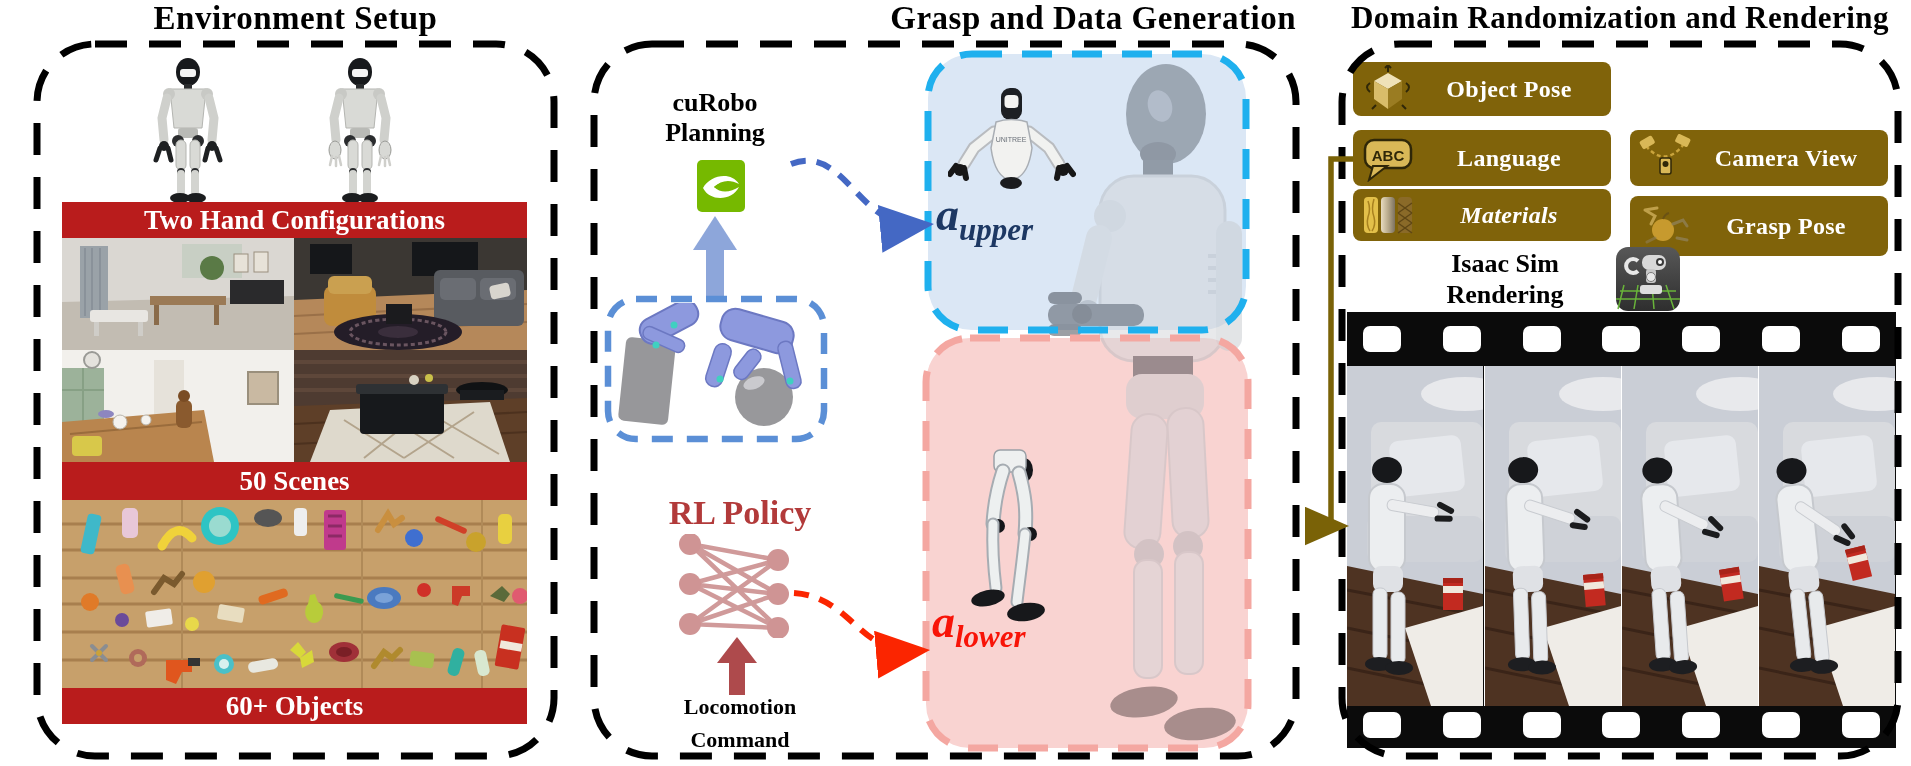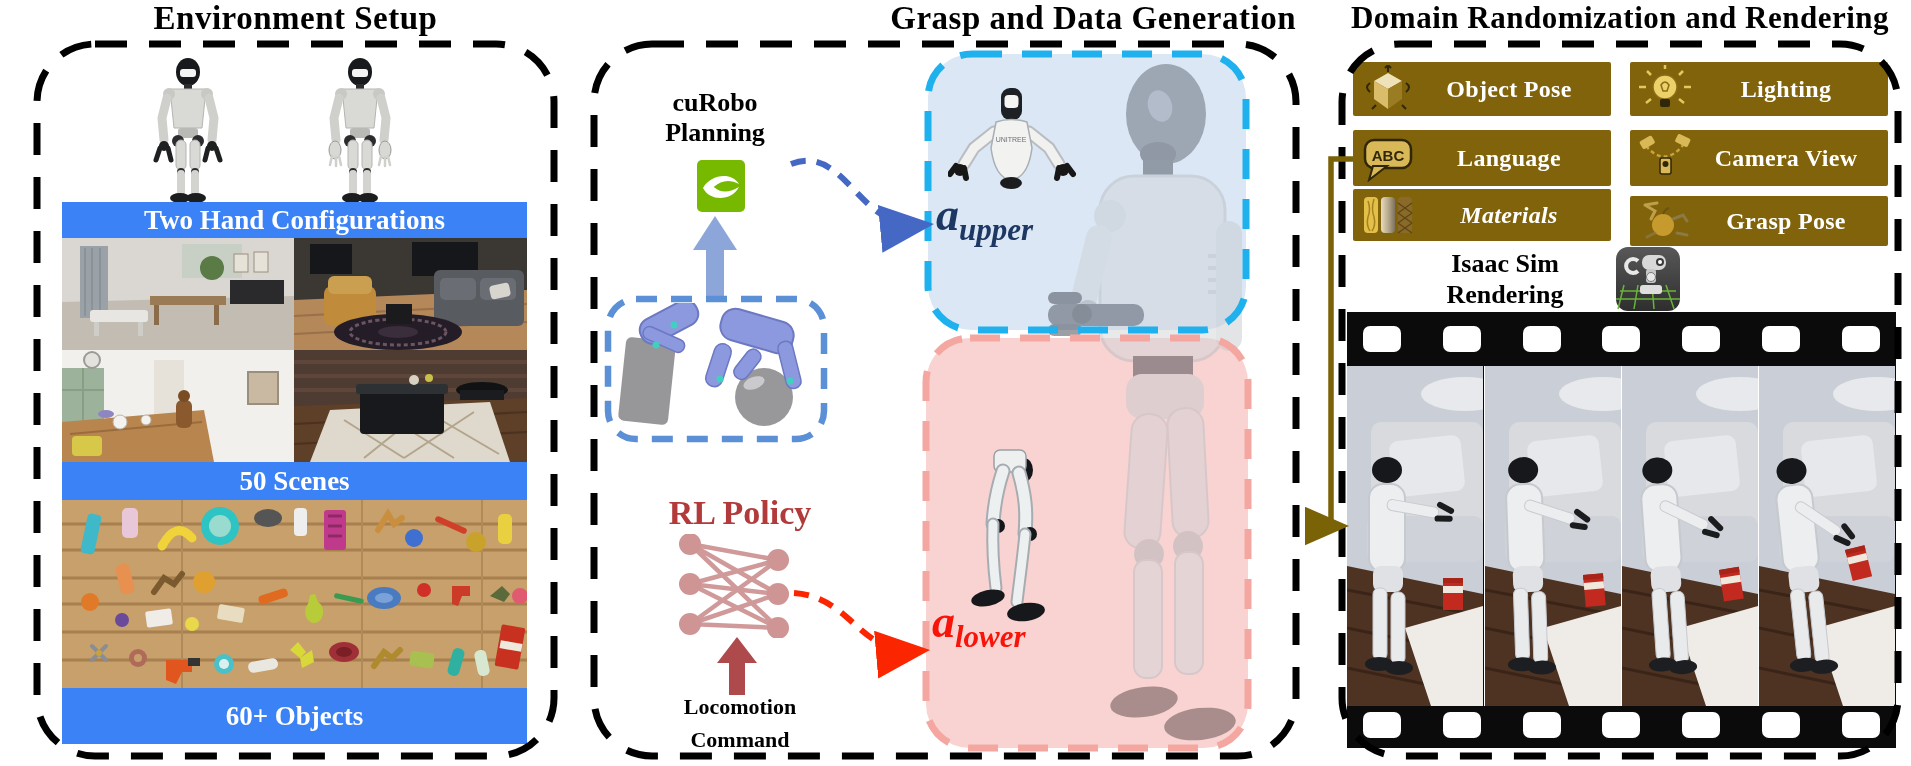--- a/index.html
+++ b/index.html
@@ -1,29 +1,29 @@
 <!DOCTYPE html>
 <html><head>
 <meta charset="utf-8">
 <style>
   html,body{margin:0;padding:0;background:#fff;}
   #canvas{position:relative;width:1911px;height:766px;background:#ffffff;overflow:hidden;
           font-family:"Liberation Serif","DejaVu Serif",serif;}
   .abs{position:absolute;}
   .panel-title{position:absolute;top:0;text-align:center;font-weight:bold;font-size:33px;color:#000;z-index:20;letter-spacing:.5px;}
-  .graybar{position:absolute;background:#3b82f6;color:#fff;font-weight:bold;display:flex;align-items:center;justify-content:center;z-index:14;font-size:27px;}
+  .graybar{position:absolute;background:#b91c1c;color:#fff;font-weight:bold;display:flex;align-items:center;justify-content:center;z-index:14;font-size:27px;}
   .thumb{position:absolute;overflow:hidden;z-index:14;}
   .boxfill{position:absolute;z-index:10;}
   .z12{z-index:12;} .z14{z-index:14;}
   #overlay{position:absolute;left:0;top:0;z-index:40;pointer-events:none;}
   .mathlabel{position:absolute;z-index:22;font-style:italic;font-weight:bold;line-height:1;}
   .mathlabel .base{font-size:46px;}
   .mathlabel .sub{font-size:31px;vertical-align:-10px;}
   .midlabel{position:absolute;z-index:20;text-align:center;font-weight:bold;color:#000;}
-  .badge{position:absolute;background:#80630a;border-radius:2px;display:flex;align-items:center;z-index:14;padding:0 10px 0 6px;}
+  .badge{position:absolute;background:#80630a;border-radius:8px;display:flex;align-items:center;z-index:14;padding:0 10px 0 6px;}
   .badge .bicon{width:58px;height:46px;flex:0 0 58px;display:flex;align-items:center;justify-content:center;}
   .badge .blabel{flex:1;text-align:center;color:#fff;font-size:24px;font-weight:600;letter-spacing:.3px;}
   #filmstrip{position:absolute;background:#0b0b0b;z-index:14;}
   .sprocket{position:absolute;width:38px;height:26px;background:#fff;border-radius:7px;}
   .film-frame{position:absolute;top:54px;width:136px;height:340px;overflow:hidden;background:#caced6;}
 </style>
 </head>
 <body>
 
 <div id="canvas">
@@ -212,21 +212,21 @@
         <ellipse cx="282" cy="152" rx="8" ry="5" fill="#7a1f26"></ellipse>
       <path d="M312 166 l10 -14 8 6 8 -8" stroke="#b08a2e" stroke-width="6" fill="none" stroke-linecap="round"></path>
       <rect x="348" y="152" width="24" height="15" rx="3" fill="#a8c050" transform="rotate(8 360 159)"></rect>
       <rect x="388" y="148" width="12" height="28" rx="5" fill="#30b0a0" transform="rotate(16 394 162)"></rect>
       <rect x="414" y="150" width="12" height="26" rx="5" fill="#d8e8d0" transform="rotate(-12 420 163)"></rect>
       <rect x="436" y="126" width="24" height="42" rx="2" fill="#c83020" transform="rotate(10 448 147)"></rect>
         <rect x="438" y="142" width="22" height="8" fill="#f0e8dc" transform="rotate(10 449 146)"></rect>
     </svg>
   </div>
 
-  <div class="graybar" style="left:62px;top:688px;width:465px;height:56px;">
+  <div class="graybar" style="left:62px;top:688px;width:465px;height:36px;">
     <span>60+ Objects</span>
   </div>
 
   <div class="midlabel" style="left:630px;top:88px;width:170px;font-size:26px;line-height:30px;">
     <div>cuRobo</div>
     <div>Planning</div>
   </div>
 
   <svg class="abs z14" style="left:697px;top:160px;" width="48" height="52" viewBox="0 0 48 52">
     <rect width="48" height="52" rx="5" fill="#76b900"></rect>
@@ -389,46 +389,33 @@
         <rect x="2" y="4" width="14" height="36" rx="4" fill="#e3c04a"></rect>
           <path d="M6 8 q3 8 0 16 q-2 8 2 14 M12 6 q-3 10 0 18 q2 8 -2 14" stroke="#a8811f" stroke-width="1.5" fill="none"></path>
         <rect x="19" y="4" width="14" height="36" rx="4" fill="url(#metal)"></rect>
         <rect x="36" y="4" width="14" height="36" rx="4" fill="#8a6a28"></rect>
           <path d="M36 10 l14 10 M36 20 l14 10 M36 30 l14 10 M50 10 l-14 10 M50 20 l-14 10 M50 30 l-14 10" stroke="#5f4716" stroke-width="1.5"></path>
       </svg>
     </span>
     <span class="blabel">Materials</span>
   </div>
 
-  <div class="badge" style="left:1630px;top:62px;width:242px;height:54px;">
-    <span class="bicon">
-      <svg width="52" height="48" viewBox="0 0 52 48">
-        <g stroke="#e3c75f" stroke-width="2.5">
-            <path d="M26 4 V0 M12 10 l-4 -4 M40 10 l4 -4 M7 22 H0 M45 22 H52 M12 34 l-5 4 M40 34 l5 4"></path>
-          </g>
-        <circle cx="26" cy="22" r="12" fill="#ecd068" stroke="#8a6d1a" stroke-width="1.5"></circle>
-        <path d="M22 20 q4 -6 8 0 l-2 6 h-4 z" fill="none" stroke="#8a6d1a" stroke-width="1.5"></path>
-        <rect x="21" y="34" width="10" height="8" rx="2" fill="#2f2708"></rect>
-      </svg>
-    </span>
-    <span class="blabel">Lighting</span>
-  </div>
   <div class="badge" style="left:1630px;top:130px;width:242px;height:56px;">
     <span class="bicon">
       <svg width="54" height="48" viewBox="0 0 54 48">
         <path d="M8 12 Q27 34 46 10" stroke="#caa43c" stroke-width="2.5" fill="none" stroke-dasharray="4 3"></path>
         <rect x="2" y="4" width="14" height="9" rx="2" fill="#d9b857" transform="rotate(-30 9 8)"></rect>
         <rect x="38" y="2" width="14" height="9" rx="2" fill="#d9b857" transform="rotate(26 45 6)"></rect>
         <rect x="22" y="24" width="11" height="16" rx="2" fill="#d9b857" stroke="#2f2708" stroke-width="1.5"></rect>
         <circle cx="27.5" cy="30" r="3" fill="#2f2708"></circle>
       </svg>
     </span>
     <span class="blabel">Camera View</span>
   </div>
-  <div class="badge" style="left:1630px;top:196px;width:242px;height:50px;">
+  <div class="badge" style="left:1630px;top:196px;width:242px;height:60px;">
     <span class="bicon">
       <svg width="52" height="44" viewBox="0 0 52 44">
         <path d="M6 6 l10 6 -4 8 M6 6 l12 -2" stroke="#bfa04a" stroke-width="3" fill="none" stroke-linecap="round"></path>
         <circle cx="24" cy="26" r="11" fill="#c79a2e"></circle>
           <path d="M24 15 q2 -5 6 -6" stroke="#6a5214" stroke-width="2" fill="none"></path>
         <path d="M34 20 l10 -4 4 6 M38 34 l10 2" stroke="#8f7f55" stroke-width="3" fill="none" opacity=".8" stroke-linecap="round"></path>
         <path d="M8 38 l8 -4" stroke="#8f7f55" stroke-width="3" opacity=".6" stroke-linecap="round"></path>
       </svg>
     </span>
     <span class="blabel">Grasp Pose</span>

